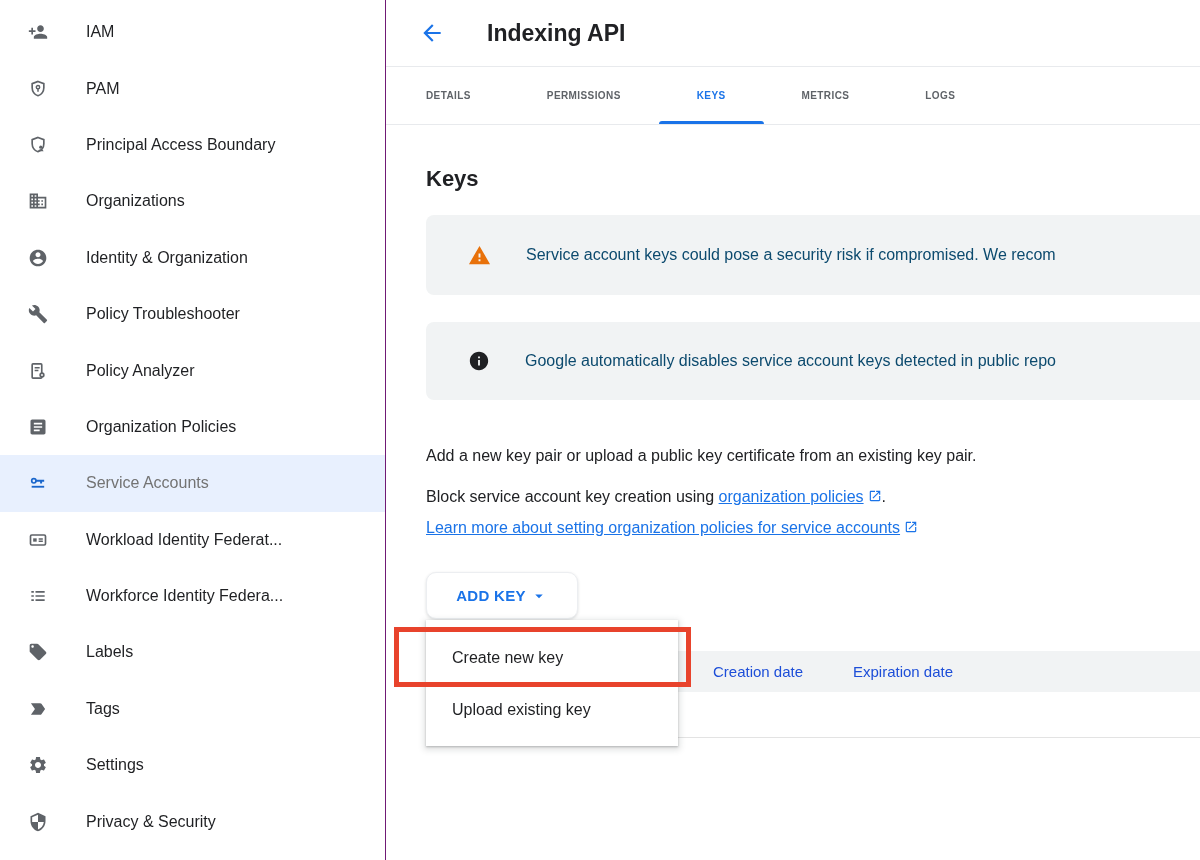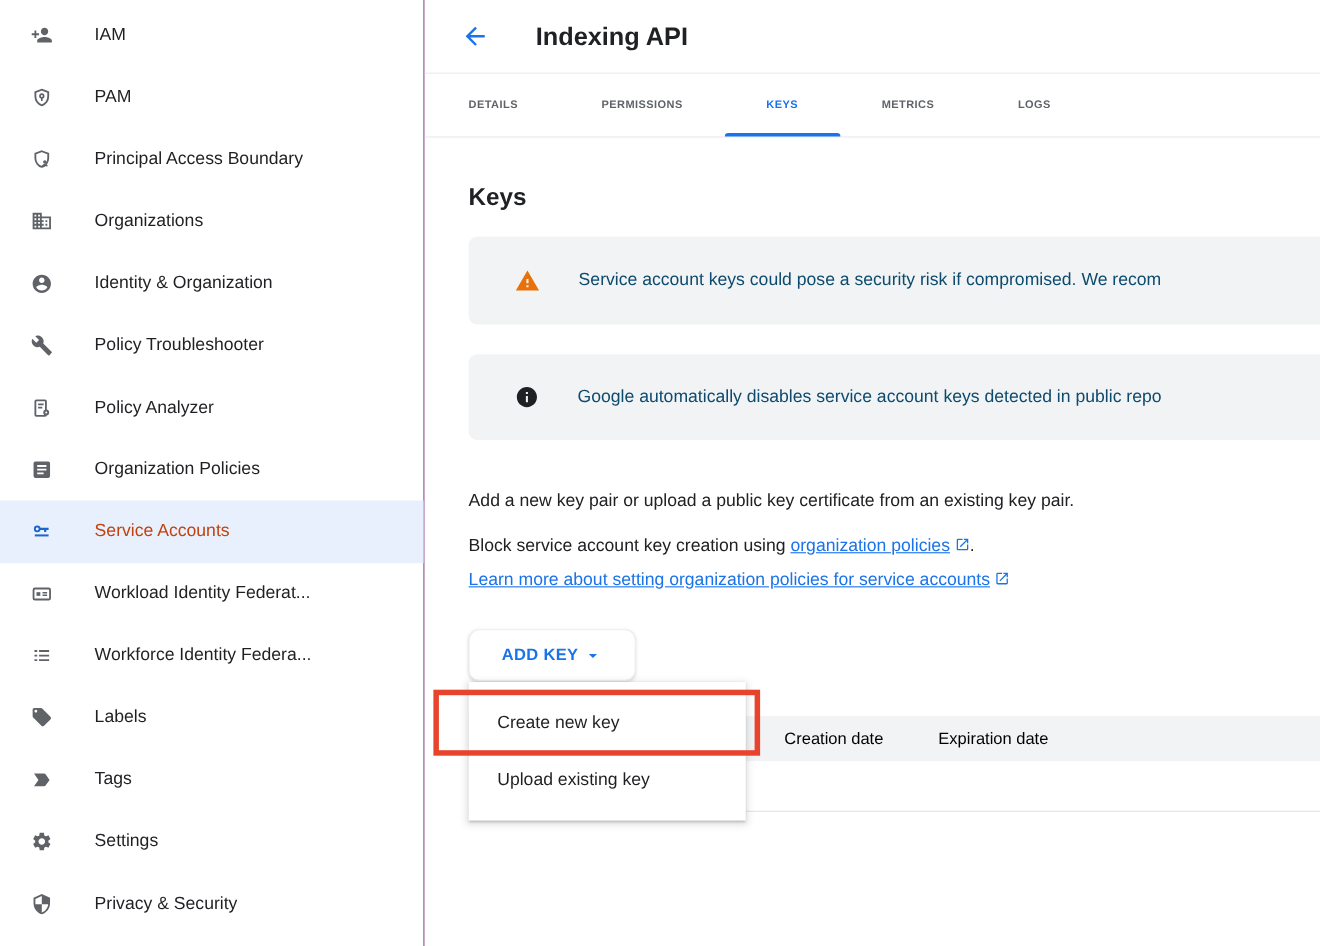--- a/index.html
+++ b/index.html
@@ -8,21 +8,21 @@
   .app { display:flex; width:1200px; height:860px; }
 
   
   .sidebar { width:386px; flex:none; border-right:1px solid #701a75; padding-top:4px; background:#fff; }
   .side-item { height:56.4px; display:flex; align-items:center; cursor:pointer; }
   .side-item .sicon { width:20px; height:20px; margin-left:28px; flex:none; color:#5f6368; display:flex; align-items:center; }
   .side-item .sicon svg { width:20px; height:20px; display:block; }
   .side-item .slabel { margin-left:38px; font-size:16px; color:#1f2023; white-space:nowrap; }
   .side-item.selected { background:#e8f0fe; }
   .side-item.selected .sicon { color:#1a66cb; }
-  .side-item.selected .slabel { color:#c2410c; }
+  .side-item.selected .slabel { color:#737373; }
 
   
   .main { position:relative; flex:1; overflow:hidden; background:#fff; }
 
   .header { position:absolute; top:0; left:0; right:0; height:67px; border-bottom:1px solid #e8eaed;
             display:flex; align-items:center; }
   .back-btn { width:26px; height:26px; margin-left:33px; color:#1a73e8; cursor:pointer; }
   .back-btn svg { width:26px; height:26px; display:block; }
   .page-title { margin-left:42px; font-size:23px; color:#202124; }
 
@@ -53,21 +53,21 @@
   .ext-icon svg { width:14px; height:14px; display:inline-block; vertical-align:-1px; margin-left:4px; color:#1a73e8; }
 
   .add-key-btn { position:absolute; left:40px; top:572px; width:152px; height:47px; background:#fff;
                  border:1px solid #eceef1; border-radius:10px; box-shadow:0 1px 3px rgba(60,64,67,.18);
                  display:flex; align-items:center; justify-content:center; cursor:pointer; }
   .add-key-btn .blabel { color:#1a73e8; font-size:15px; font-weight:700; letter-spacing:.3px; }
   .caret { width:18px; height:18px; color:#1a73e8; margin-left:4px; }
   .caret svg { width:18px; height:18px; display:block; }
 
   .table-header { position:absolute; left:40px; right:-6px; top:651px; height:41px; background:#f1f3f4; }
-  .th-col { position:absolute; top:0; line-height:41px; font-size:15px; color:#000000; white-space:nowrap; }
+  .th-col { position:absolute; top:0; line-height:41px; font-size:15px; color:#1d4ed8; white-space:nowrap; }
   .th-col.c1 { left:287px; }
   .th-col.c2 { left:427px; }
   .row-divider { position:absolute; left:40px; right:0; top:737px; height:1px; background:#e3e3e3; }
 
   .dropdown { position:absolute; left:40px; top:620px; width:252px; background:#fff; z-index:4;
               padding:12px 0 10px 0;
               box-shadow:0 1px 2px rgba(60,64,67,.30), 0 2px 6px 2px rgba(60,64,67,.15); }
   .menu-item { height:52px; line-height:52px; padding-left:26px; font-size:16px; color:#1f2023;
                cursor:pointer; white-space:nowrap; }
 

